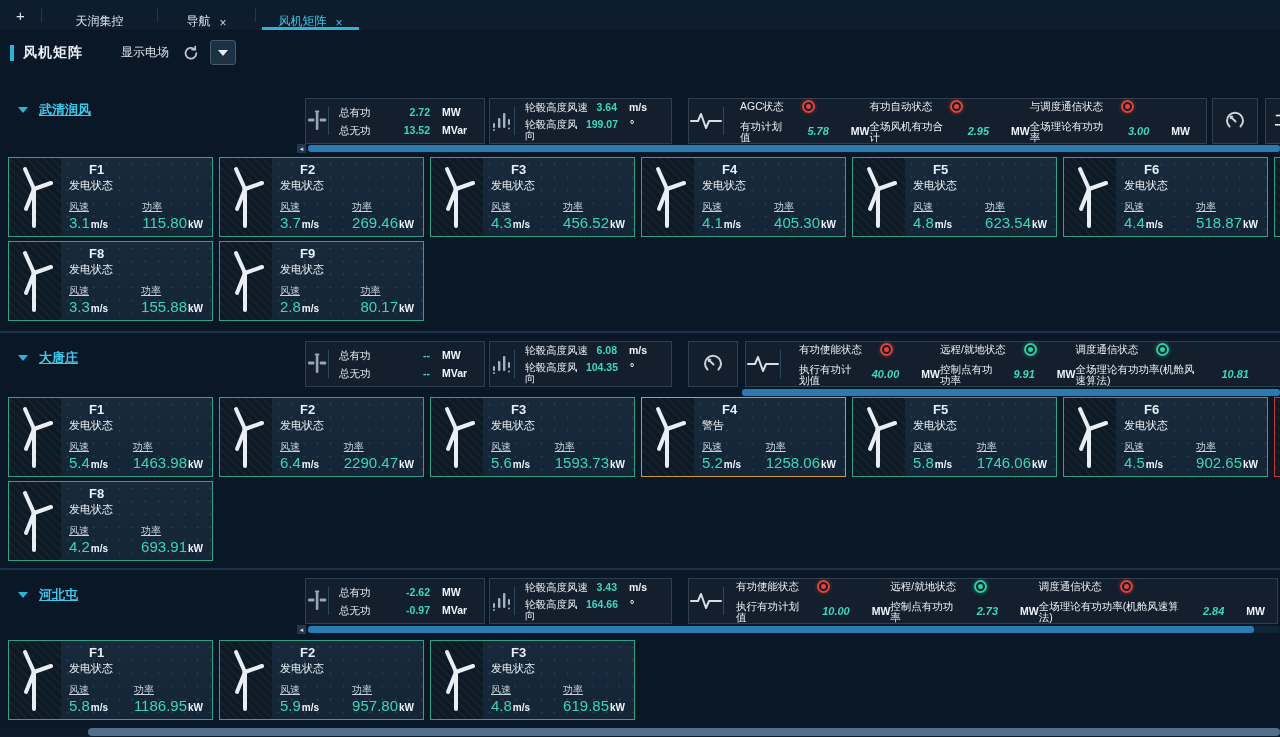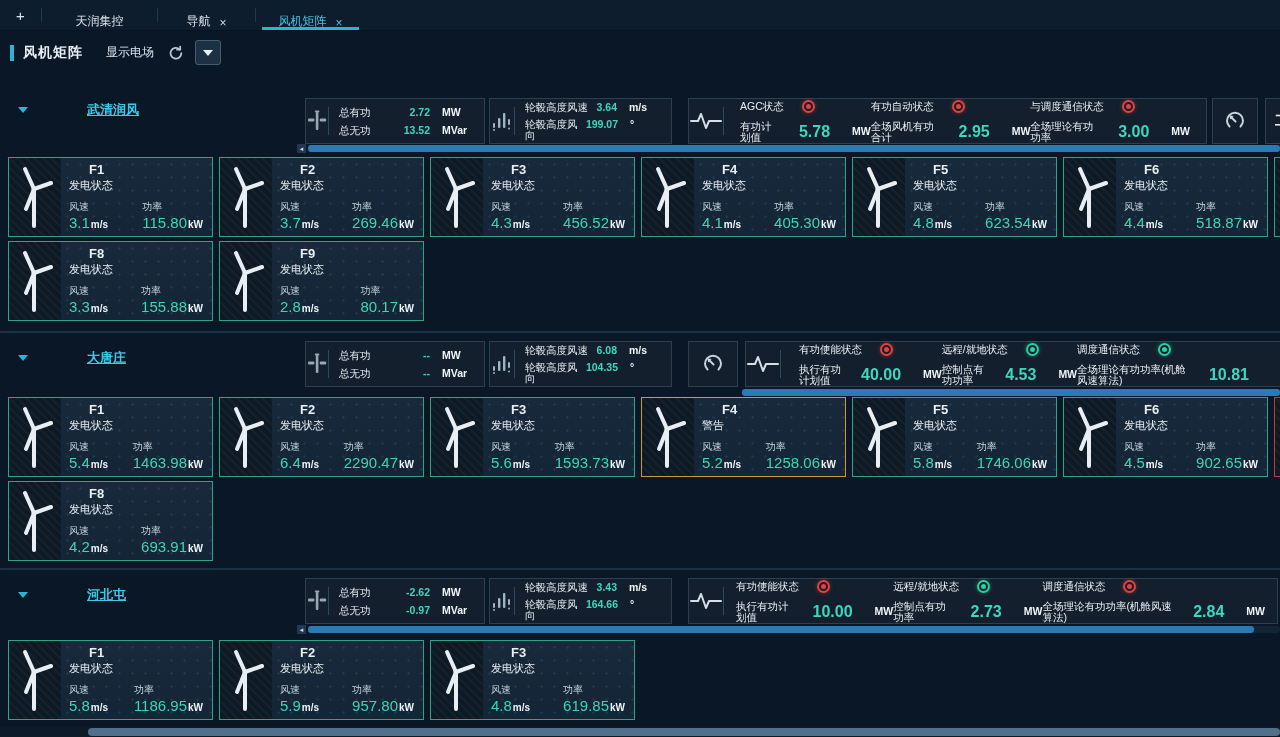--- a/index.html
+++ b/index.html
@@ -16,46 +16,46 @@
   .tab.t3{width:109px;}
   .tab .x{font-size:12px;color:#cdd8e2;}
   .tab.active{color:#3fc6e6;}
   .tab.active .x{color:#3fc6e6;}
   .tab.active::after{content:'';position:absolute;left:6px;right:6px;bottom:0;height:3px;background:#2ab5d5;}
 
   
   .toolbar{position:absolute;top:30px;left:0;right:0;height:45px;display:flex;align-items:center;}
   .tmark{width:4px;height:16px;background:#2ab5d5;margin-left:10px;}
   .ptitle{font-size:14px;font-weight:bold;margin-left:9px;letter-spacing:1px;}
-  .flabel{font-size:12px;color:#dbe4ec;margin-left:23px;}
+  .flabel{font-size:12px;color:#dbe4ec;margin-left:38px;}
   .fselect{margin-left:10px;width:241px;height:25px;border:1px solid #c9d3db;border-radius:4px;display:flex;align-items:center;padding:0 10px;font-size:12px;color:#eef3f8;background:rgba(255,255,255,0.02);cursor:pointer;box-sizing:border-box;}
   .chev{width:7px;height:7px;border-right:1.5px solid #cfd9e2;border-bottom:1.5px solid #cfd9e2;transform:rotate(45deg) translate(-2px,-2px);margin-left:auto;}
   .refresh{margin-left:14px;display:flex;cursor:pointer;}
   .ddbtn{margin-left:11px;width:24px;height:23px;background:#1d3145;border:1px solid #465b70;border-radius:3px;display:flex;align-items:center;justify-content:center;cursor:pointer;}
   .ddbtn .tri{width:0;height:0;border-left:5px solid transparent;border-right:5px solid transparent;border-top:6px solid #e8eef4;}
 
   
   .farm{position:absolute;left:0;right:0;}
   .farmhead{position:absolute;left:18px;display:flex;align-items:center;gap:11px;}
   .coltri{width:0;height:0;border-left:5px solid transparent;border-right:5px solid transparent;border-top:6px solid #2ab5d5;cursor:pointer;}
-  .farmlink{color:#41c8e8;font-size:13px;font-weight:bold;text-decoration:underline;cursor:pointer;margin-left:48px;}
+  .farmlink{color:#41c8e8;font-size:13px;font-weight:bold;text-decoration:underline;cursor:pointer;}
 
   .box{position:absolute;height:46px;background:#131f2c;border:1px solid #2e3f50;display:flex;align-items:center;box-sizing:border-box;}
   .bdiv{width:1px;height:28px;background:#2c4a5e;}
   .kvs{flex:1;display:flex;flex-direction:column;gap:7px;padding:0 10px;}
   .kv{display:flex;align-items:baseline;font-size:10.5px;line-height:1;}
   .kv .lab{color:#e6edf3;}
   .kv .val{color:#3fd6c0;font-weight:bold;margin-left:auto;}
   .kv .unit{width:32px;font-weight:bold;color:#f0f5f9;margin-left:12px;}
 
   .sgroups{flex:1;display:flex;justify-content:space-between;padding:0 16px;}
   .sgroup{display:flex;flex-direction:column;justify-content:center;gap:8px;}
   .srow{display:flex;align-items:center;gap:18px;font-size:10.5px;line-height:1;}
   .srow .slab{color:#e9eff4;}
-  .srow .sval{color:#3fd6c0;font-weight:bold;font-size:16px;}
+  .srow .sval{color:#3fd6c0;font-weight:bold;font-size:11px;font-style:italic;}
   .srow .sunit{font-weight:bold;color:#f0f5f9;margin-left:4px;}
   .pin{width:13px;height:13px;border-radius:50%;border:2px solid currentColor;position:relative;display:inline-block;box-sizing:border-box;flex:0 0 13px;}
   .pin::before{content:'';position:absolute;inset:2px;border-radius:50%;background:currentColor;}
   .pin.red{color:#e8413c;box-shadow:0 0 4px rgba(232,65,60,.5);}
   .pin.green{color:#27d3a2;box-shadow:0 0 4px rgba(39,211,162,.5);}
   .gaugebox{justify-content:center;}
   .partialbox{padding-left:9px;font-weight:bold;font-size:13px;color:#e8eef4;}
 
   .hscroll{position:absolute;height:9px;display:flex;align-items:center;gap:2px;}
   .hsarrow{width:9px;height:9px;background:#233850;color:#cfd9e2;font-size:7px;line-height:9px;text-align:center;cursor:pointer;}
@@ -67,21 +67,21 @@
         background:linear-gradient(180deg,#17293b,#142538);
         background-image:radial-gradient(rgba(96,165,200,.13) 1px,transparent 1.2px),linear-gradient(180deg,#17293b,#142538);
         background-size:13px 13px,100% 100%;}
   .card.warning{border-color:#cf9a36;}
   .card.fault{border-color:#c23b34;}
   .cardstrip{flex:0 0 52px;background:#0d1924;background-image:repeating-linear-gradient(45deg,rgba(255,255,255,.03) 0 2px,transparent 2px 6px);display:flex;align-items:center;justify-content:center;}
   .cardmain{flex:1;display:flex;flex-direction:column;padding:4px 9px 6px 8px;min-width:0;}
   .ctitle{font-size:13px;font-weight:bold;margin-left:20px;line-height:1.2;}
   .cstatus{font-size:11px;color:#e8eef3;line-height:1.3;}
   .cmetrics{margin-top:auto;display:flex;justify-content:space-between;align-items:flex-end;}
-  .metric .mlab{font-size:10px;color:#c8d4dc;margin-bottom:3px;line-height:1;}
+  .metric .mlab{font-size:10px;color:#c8d4dc;margin-bottom:3px;line-height:1;text-decoration:underline;}
   .metric .mrow{display:flex;align-items:baseline;line-height:1;}
   .metric .mval{font-size:15px;color:#3fd6b4;}
   .metric .munit{font-size:10px;font-weight:bold;color:#f0f5f9;margin-left:1px;}
 
   .divider{position:absolute;left:0;right:0;height:2px;background:#1b3149;}
   .bottombar{position:absolute;left:0;right:0;top:727px;height:10px;background:#0d1b29;}
   .bthumb{position:absolute;top:1px;bottom:1px;left:88px;right:0;background:#53708a;border-radius:4px;cursor:pointer;}
 </style>
 </head>
 <body>
@@ -589,21 +589,21 @@
                 <span class="sunit">MW</span>
               </div>
             </div>
             <div class="sgroup">
               <div class="srow">
                 <span class="slab">远程/就地状态</span>
                 <span class="pin green"></span>
               </div>
               <div class="srow">
                 <span class="slab">控制点有功功率</span>
-                <span class="sval">4.53</span>
+                <span class="sval">9.91</span>
                 <span class="sunit">MW</span>
               </div>
             </div>
             <div class="sgroup">
               <div class="srow">
                 <span class="slab">调度通信状态</span>
                 <span class="pin green"></span>
               </div>
               <div class="srow">
                 <span class="slab">全场理论有功功率(机舱风速算法)</span>

